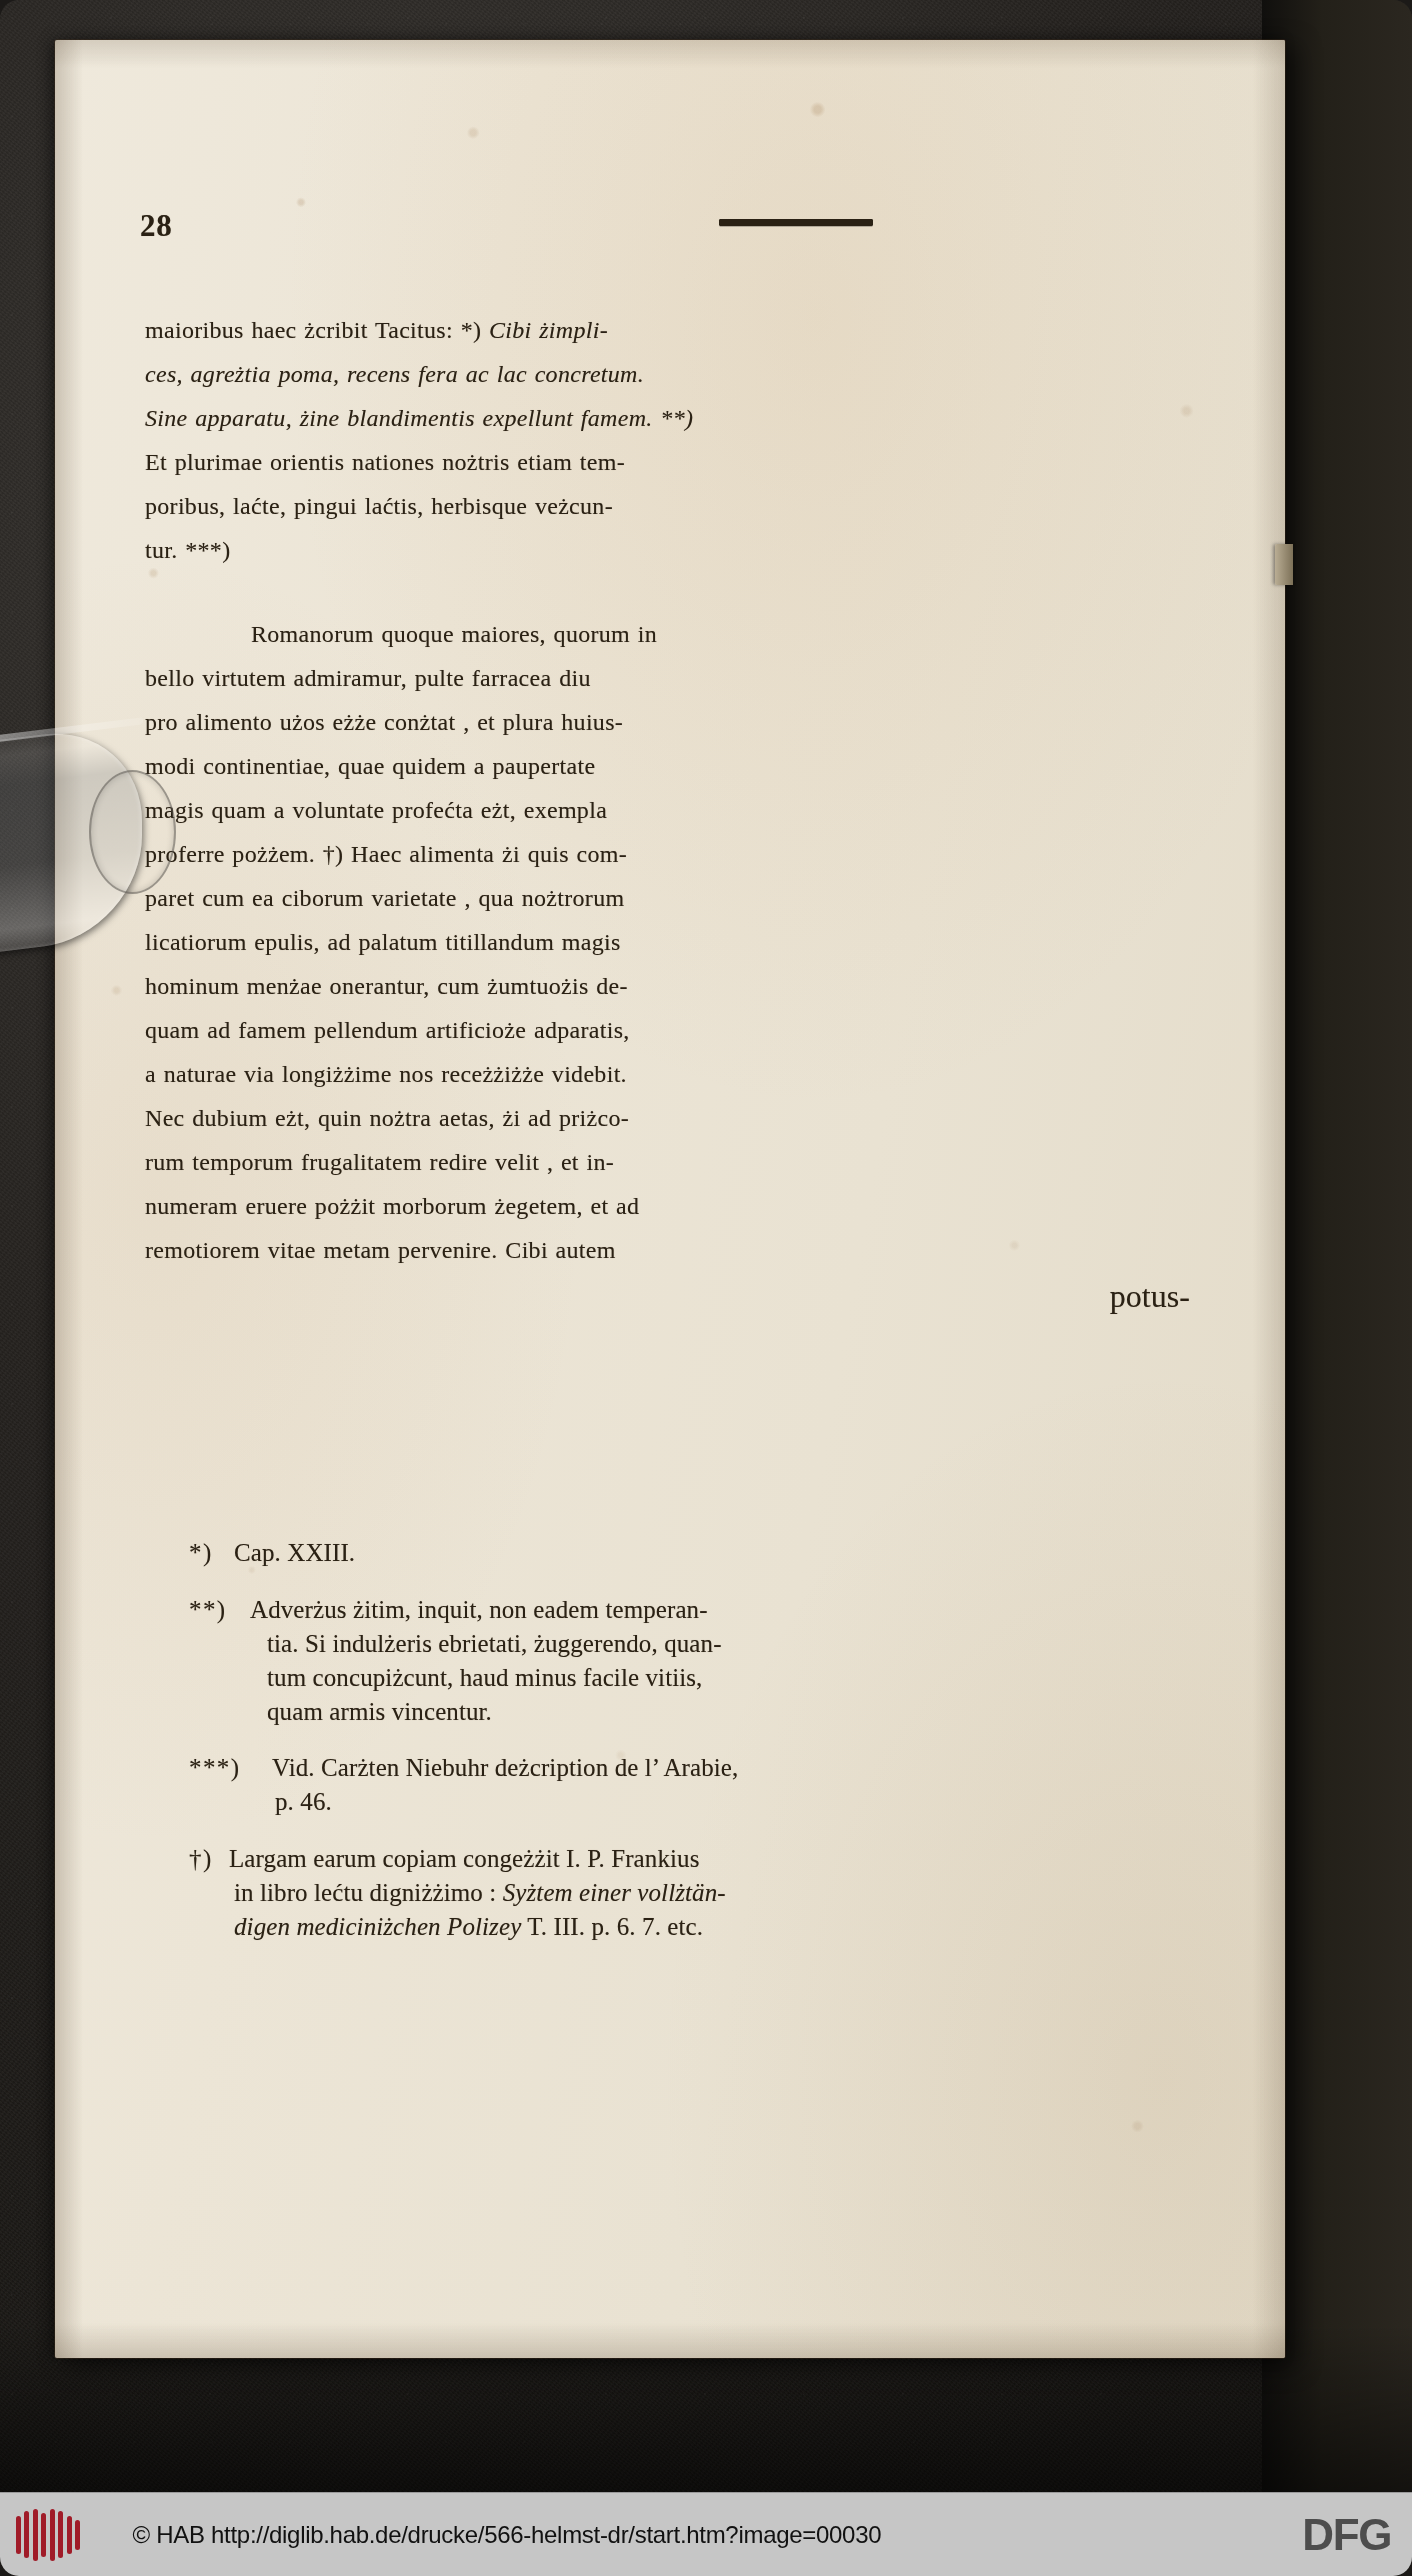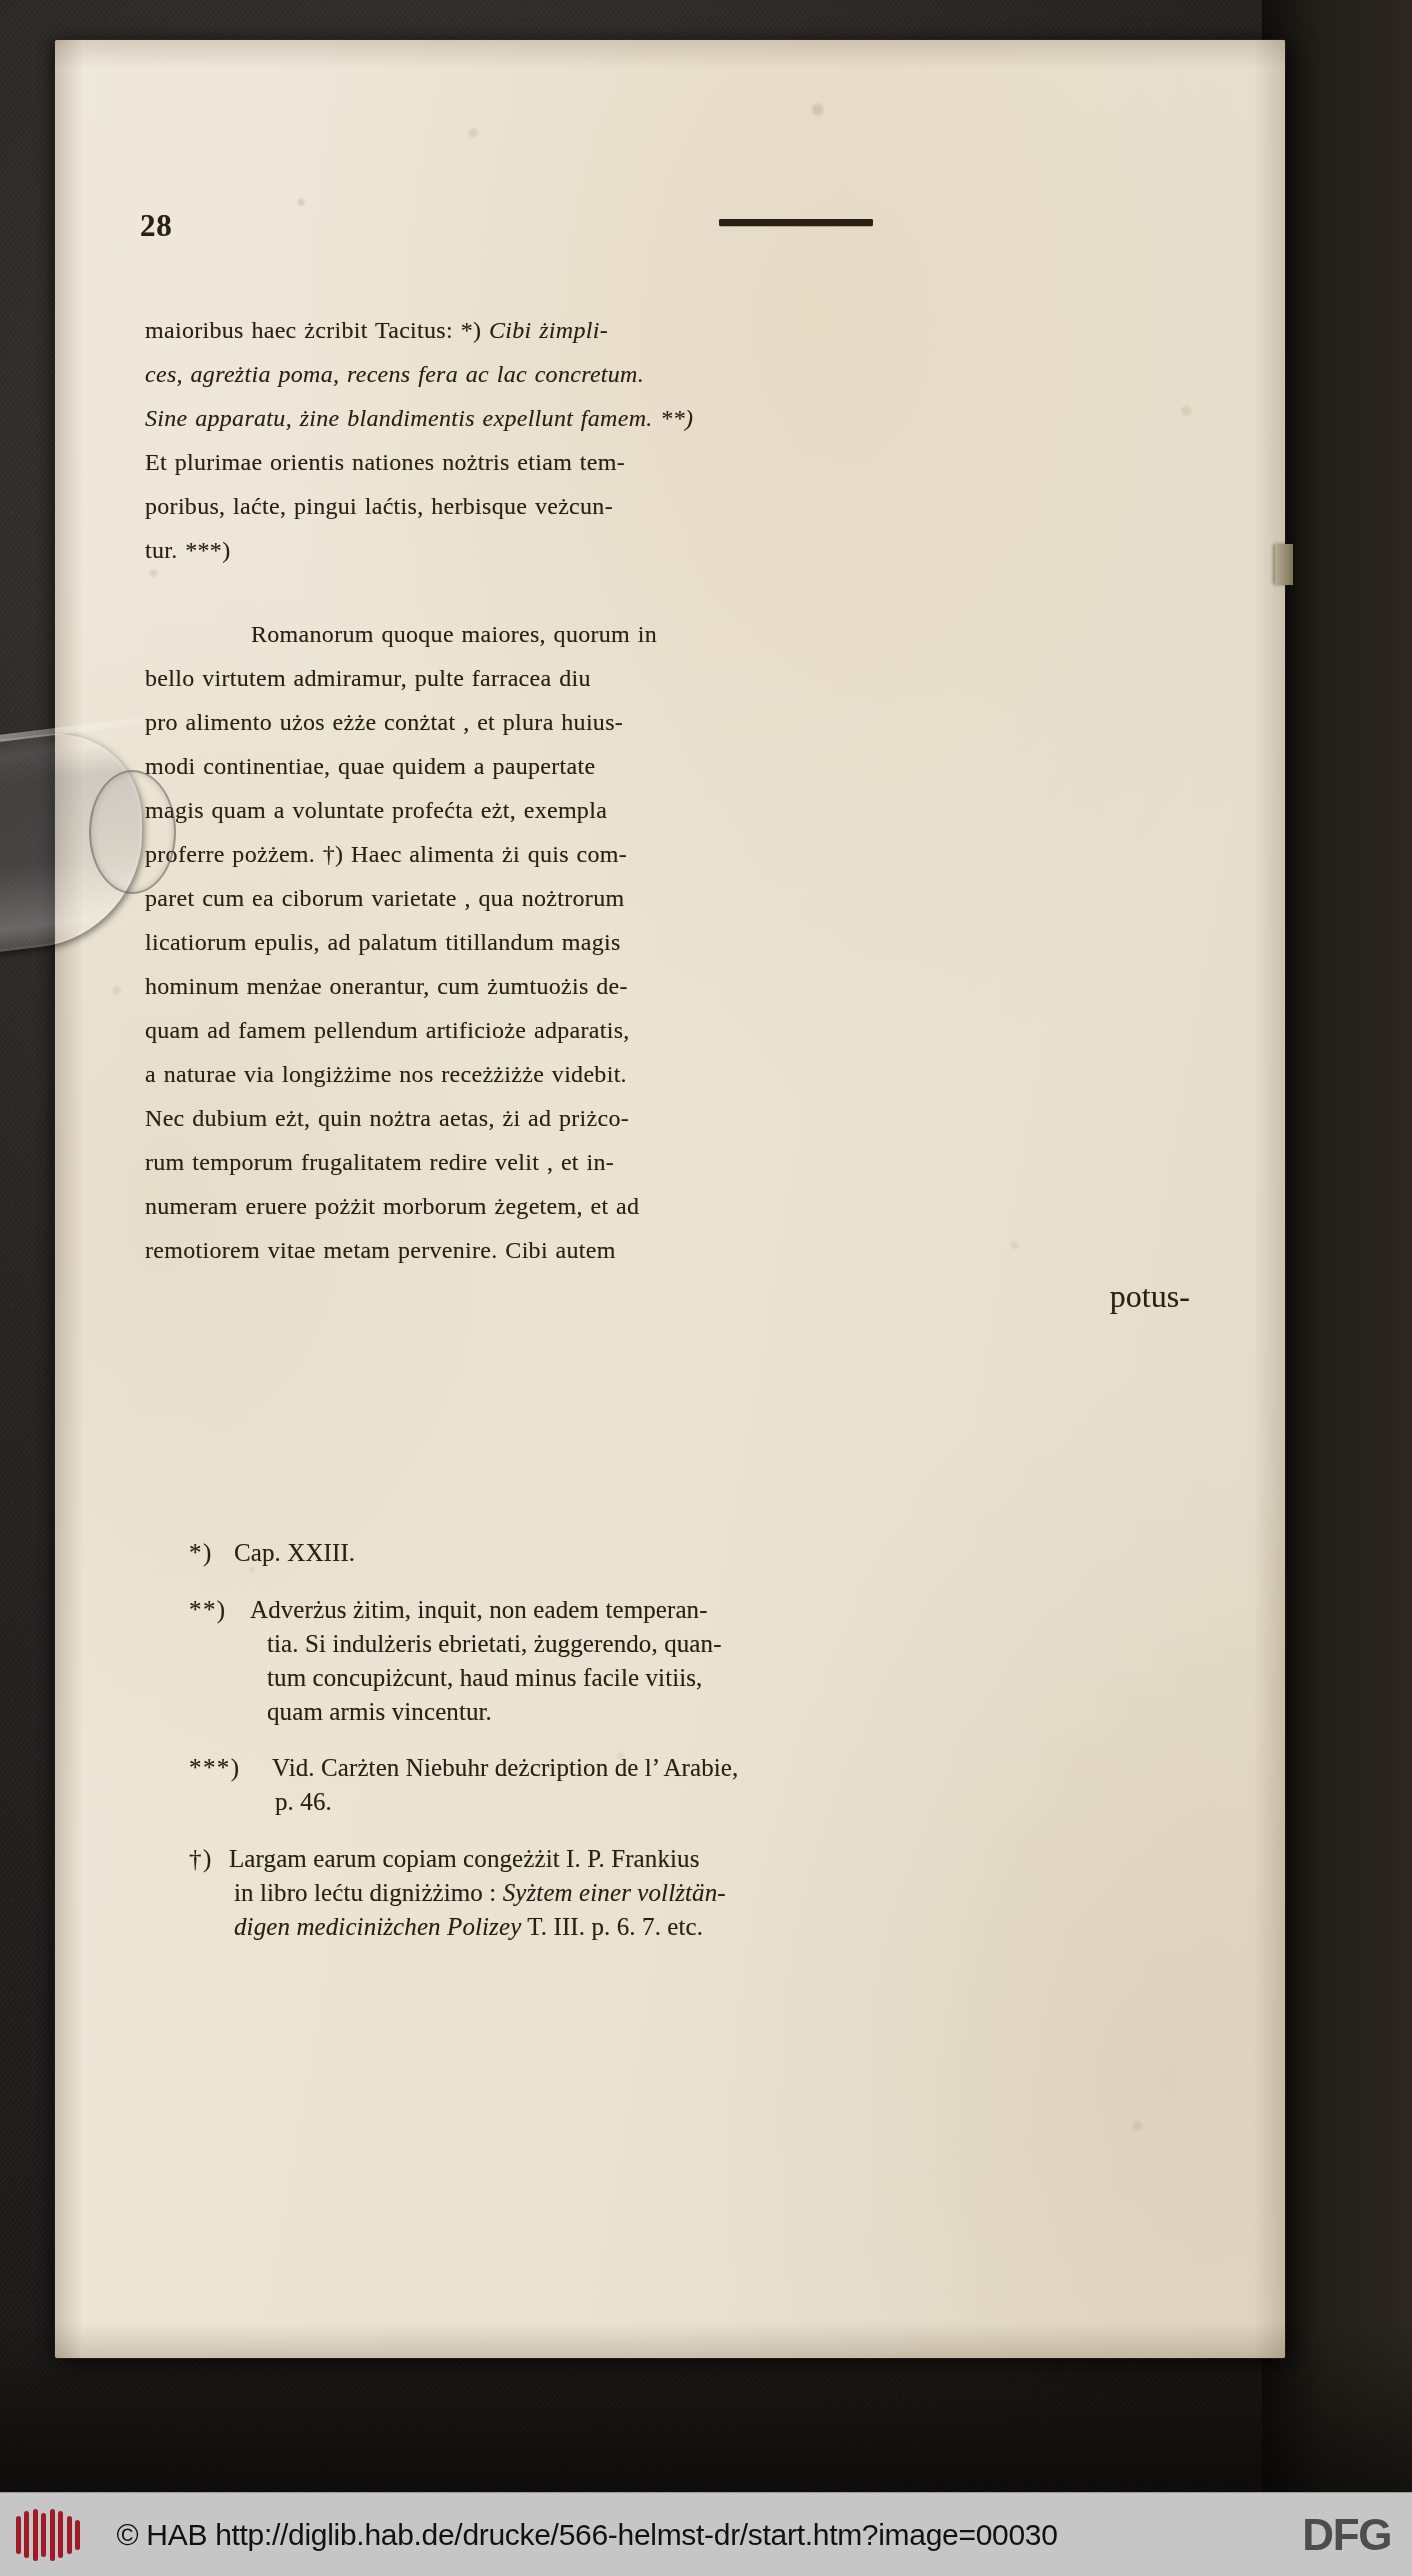--- a/index.html
+++ b/index.html
@@ -5,20 +5,21 @@
 <style>
   html,body{margin:0;padding:0;background:#1c1a18;}
   body{font-family:"Liberation Serif", serif;}
 
   .viewport{
     position:relative;
     width:1412px;
     height:2576px;
     overflow:hidden;
     background:#201e1b;
+    border-radius:19px;
   }
 
   
   .backdrop{
     position:absolute; inset:0;
     background:
       repeating-linear-gradient(37deg, rgba(255,255,255,.020) 0 1.4px, rgba(0,0,0,.035) 1.4px 2.8px),
       repeating-linear-gradient(-52deg, rgba(255,255,255,.016) 0 2.1px, rgba(0,0,0,.03) 2.1px 4.2px),
       radial-gradient(120% 80% at 30% 20%, #3a3733 0%, #262320 45%, #191714 100%);
   }
@@ -237,23 +238,23 @@
     position:relative;
     flex:0 0 auto;
   }
   .hab-logo i{
     position:absolute; top:0; bottom:0; width:5px;
     background:#a01b28; border-radius:2.8px;
     display:block;
   }
   .credit-text{
     font-family:"Liberation Sans", sans-serif;
-    font-size:30px;
+    font-size:24px;
     color:#111;
-    margin-left:28px;
+    margin-left:44px;
     letter-spacing:-0.3px;
     white-space:nowrap;
   }
   .dfg{
     margin-left:auto; margin-right:21px;
     font-family:"Liberation Sans", sans-serif;
     font-weight:700;
     font-size:44px;
     color:#4d4d4d;
     letter-spacing:-1.4px;

